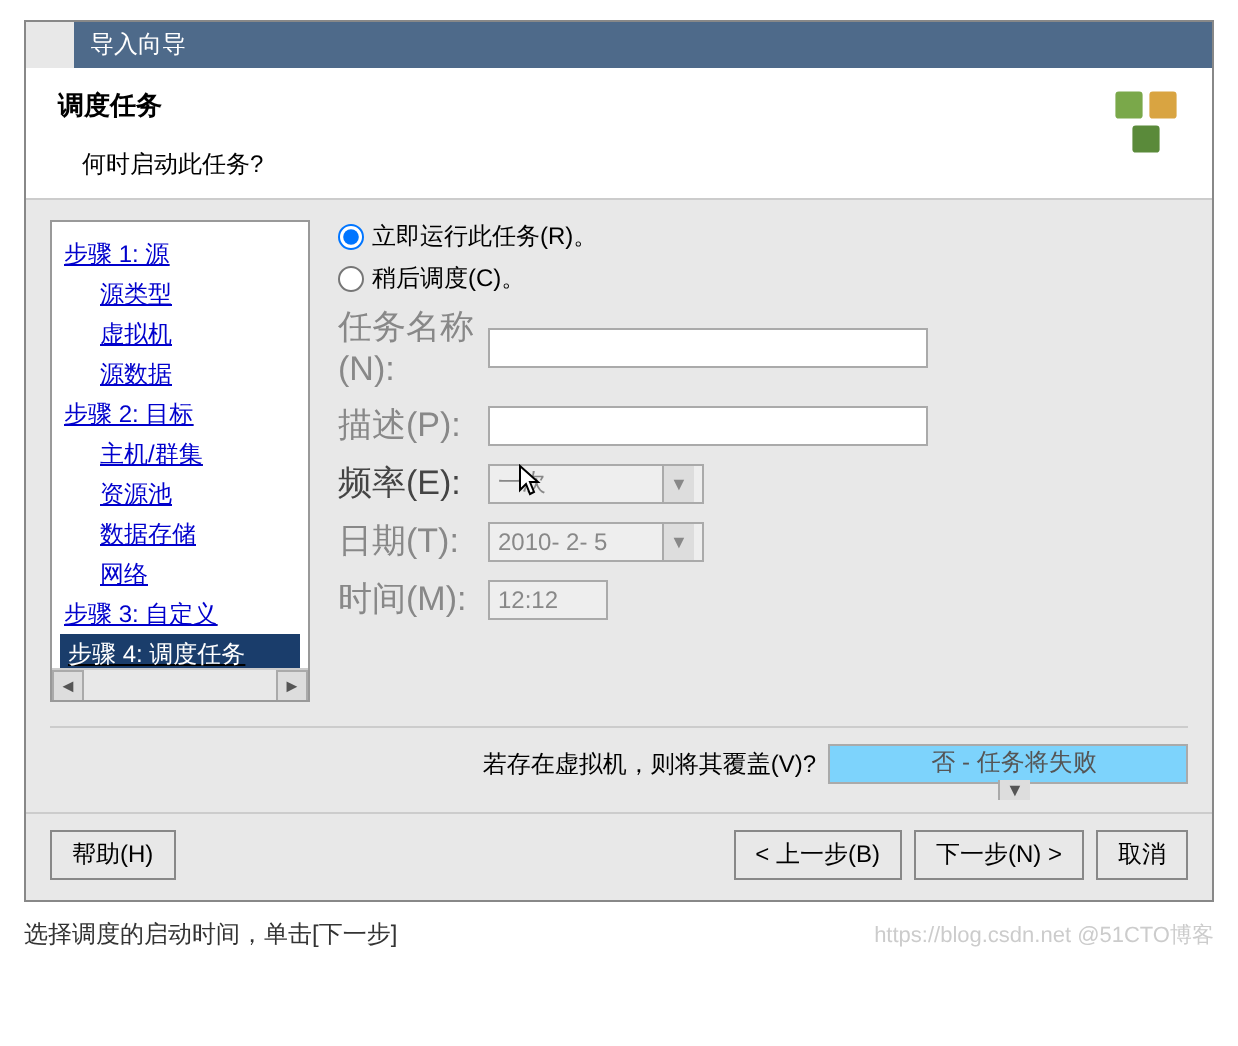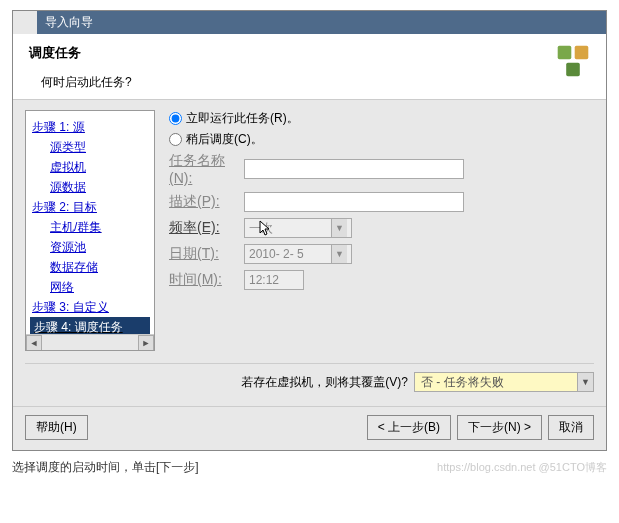--- a/index.html
+++ b/index.html
@@ -16,35 +16,35 @@
     .sidebar { width: 130px; background: #fff; border: 1px solid #999; padding: 6px 4px; height: 241px; position: relative; overflow: hidden; text-decoration: underline; }
     .nav-item { color: #0000cc; text-decoration: underline; padding: 1px 2px; font-size: 12px; line-height: 1.5; cursor: pointer; white-space: nowrap; }
     .nav-sub { margin-left: 18px; }
     .nav-selected { background: #1a3d6b; color: #fff; text-decoration: none; padding: 1px 4px; }
     .sb-scroll { position: absolute; bottom: 0; left: 0; right: 0; height: 16px; background: #e8e8e8; border-top: 1px solid #ccc; display: flex; }
     .sb-arrow { width: 16px; height: 16px; background: #ddd; border: 1px solid #aaa; display: flex; align-items: center; justify-content: center; font-size: 9px; color: #555; }
     .sb-track { flex: 1; }
     .main { flex: 1; padding: 0 4px; }
     .radio-row { display: flex; align-items: center; gap: 4px; margin-bottom: 4px; font-size: 12px; }
     .form-row { display: flex; align-items: center; margin-bottom: 6px; }
-    .form-label { width: 75px; color: #888; font-size: 14px; text-decoration: underline; }
+    .form-label { width: 75px; color: #888; font-size: 17px; }
     .form-input { height: 20px; border: 1px solid #aaa; background: #fff; padding: 0 4px; font-size: 12px; }
     .inp-name { width: 220px; }
     .inp-desc { width: 220px; }
     .inp-select { width: 108px; background: #eee; color: #888; position: relative; display: flex; align-items: center; justify-content: space-between; }
     .inp-date { width: 108px; background: #eee; color: #888; position: relative; display: flex; align-items: center; justify-content: space-between; }
     .inp-time { width: 60px; background: #eee; color: #888; }
     .dd-arrow { width: 16px; height: 18px; background: #ddd; display: flex; align-items: center; justify-content: center; font-size: 9px; border-left: 1px solid #aaa; }
     .caution-label { color: #444; }
     .cursor-pos { position: relative; }
     .cursor { position: absolute; left: 90px; top: 2px; font-size: 14px; pointer-events: none; }
     .lower-section { padding: 6px 12px 6px; background: #e8e8e8; }
     .divider { border-top: 1px solid #ccc; margin: 2px 0 8px; }
     .overwrite-row { display: flex; align-items: center; justify-content: flex-end; gap: 6px; margin-bottom: 8px; font-size: 12px; }
-    .overwrite-select { width: 180px; height: 20px; border: 1px solid #aaa; background: #fef9c3; display: flex; align-items: center; justify-content: space-between; padding-left: 6px; color: #555; }
+    .overwrite-select { width: 180px; height: 20px; border: 1px solid #aaa; background: #7dd3fc; display: flex; align-items: center; justify-content: space-between; padding-left: 6px; color: #555; flex-direction: column; }
     .log-row { display: flex; justify-content: flex-end; margin-bottom: 2px; }
     .btn { background: #e8e8e8; border: 1px solid #888; padding: 3px 10px; font-size: 12px; cursor: pointer; font-family: inherit; }
     .footer { background: #e8e8e8; padding: 8px 12px 10px; border-top: 1px solid #ccc; display: flex; justify-content: space-between; align-items: center; }
     .footer-right { display: flex; gap: 6px; }
     .caption { width: 595px; margin: 8px auto 0; font-size: 12px; display: flex; justify-content: space-between; align-items: center; color: #333; }
     .watermark { color: #ccc; font-size: 11px; }
   </style>
 </head>
 <body>
 

